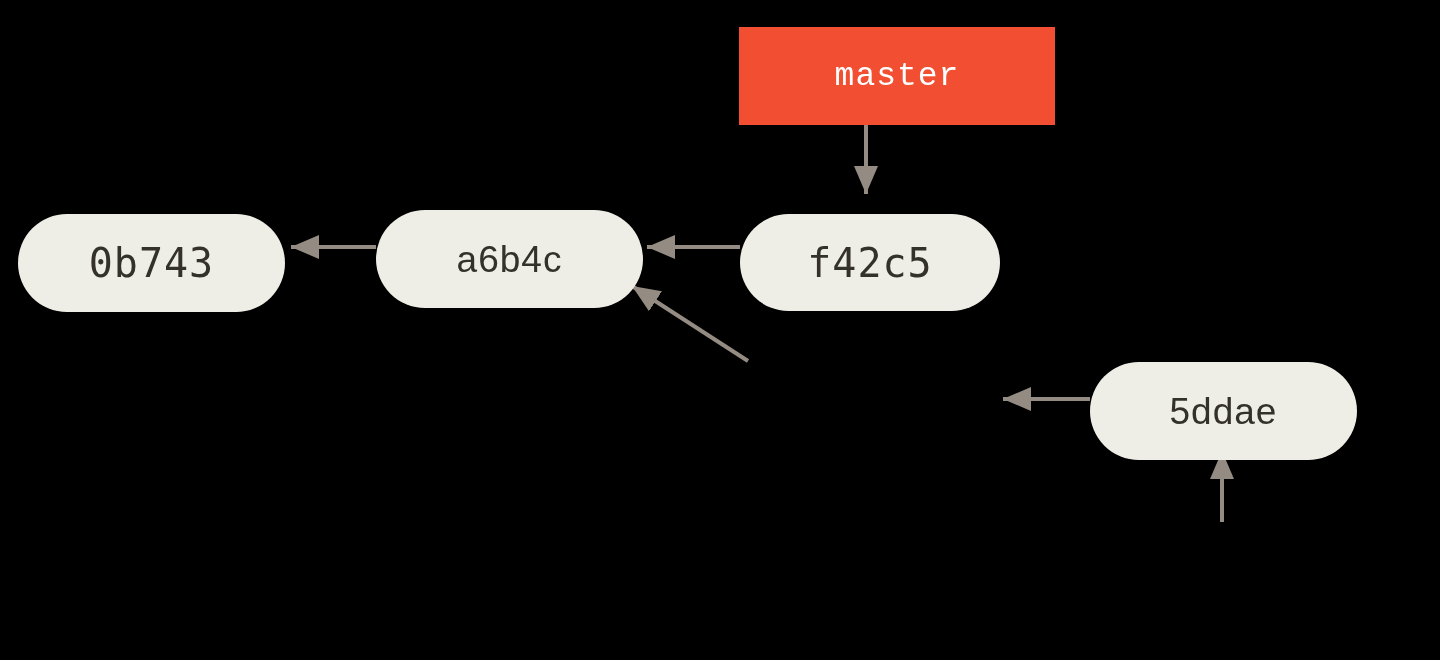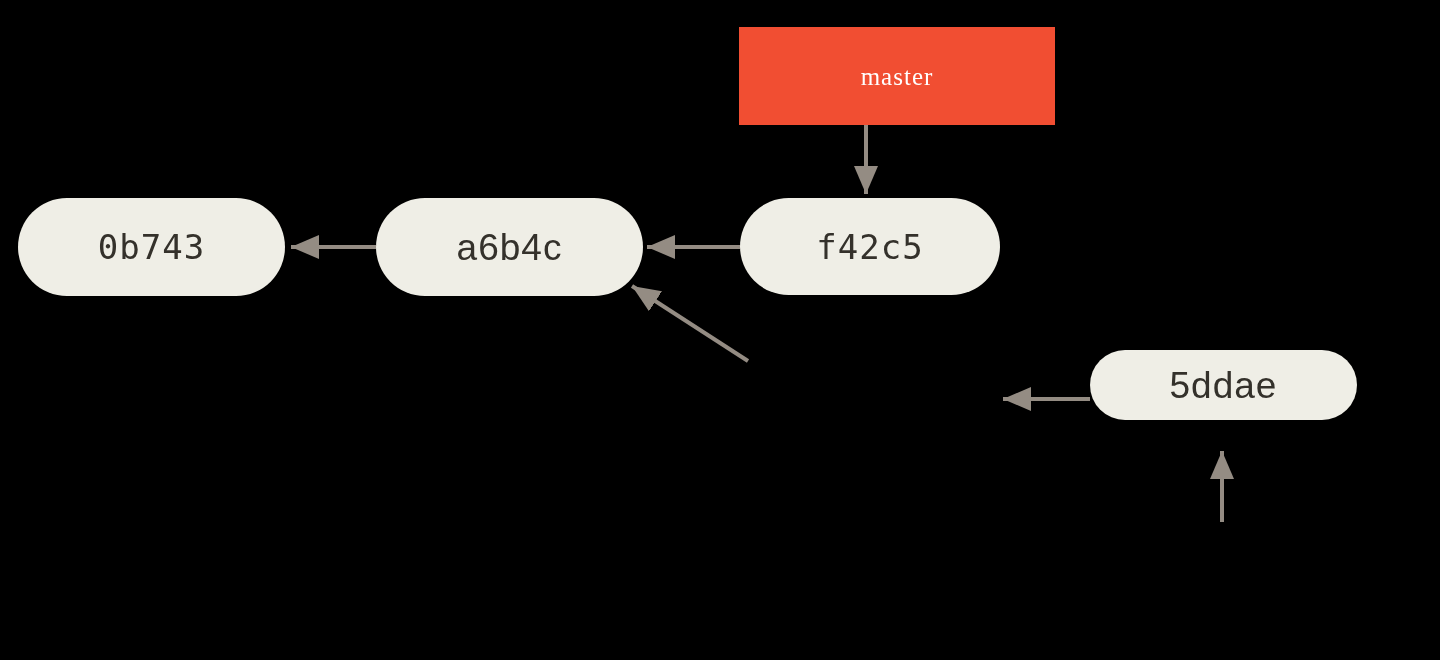--- a/index.html
+++ b/index.html
@@ -21,38 +21,38 @@
   .commit-node{
     position:absolute;
     background:var(--node-fill);
     border-radius:49px;
     display:flex;align-items:center;justify-content:center;
     color:var(--node-text);
     font-size:37px;
     line-height:1;
     letter-spacing:1px;
   }
-  .commit-node.mono{font-family:"DejaVu Sans Mono","Liberation Mono",monospace;font-size:34px;}
-  .commit-node.sans{font-family:"Liberation Sans","DejaVu Sans",sans-serif;}
+  .commit-node.mono{font-family:"DejaVu Sans Mono","Liberation Mono",monospace;font-size:40px;margin-top:16px;}
+  .commit-node.sans{font-family:"Liberation Sans","DejaVu Sans",sans-serif;margin-top:12px;}
   .branch-label{
     position:absolute;
     background:var(--branch-fill);
     display:flex;align-items:center;justify-content:center;
     color:var(--branch-text);
-    font-family:Liberation Serif, serif;
-    font-size:25px;
+    font-family:Liberation Mono, monospace;
+    font-size:33px;
     line-height:1;
     letter-spacing:1px;
   }
   
   #node-0b743{left:18px;top:198px;width:267px;height:98px;}
   #node-a6b4c{left:376px;top:198px;width:267px;height:98px;}
   #node-f42c5{left:740px;top:198px;width:260px;height:97px;text-align:center;}
   #node-e43a6{left:732px;top:350px;width:266px;height:98px;}
-  #node-5ddae{left:1090px;top:350px;width:267px;height:70px;}
+  #node-5ddae{left:1090px;top:350px;width:267px;height:98px;}
   #branch-master{left:739px;top:27px;width:316px;height:98px;}
   #branch-ruby-client{left:1092px;top:522px;width:322px;height:100px;}
   #edges{position:absolute;left:0;top:0;width:1440px;height:660px;pointer-events:none;}
   #edges line{stroke:var(--arrow);stroke-width:4;}
   #edges .arrowhead{fill:var(--arrow);}
 </style>
 </head>
 <body>
 
 <div id="canvas">

